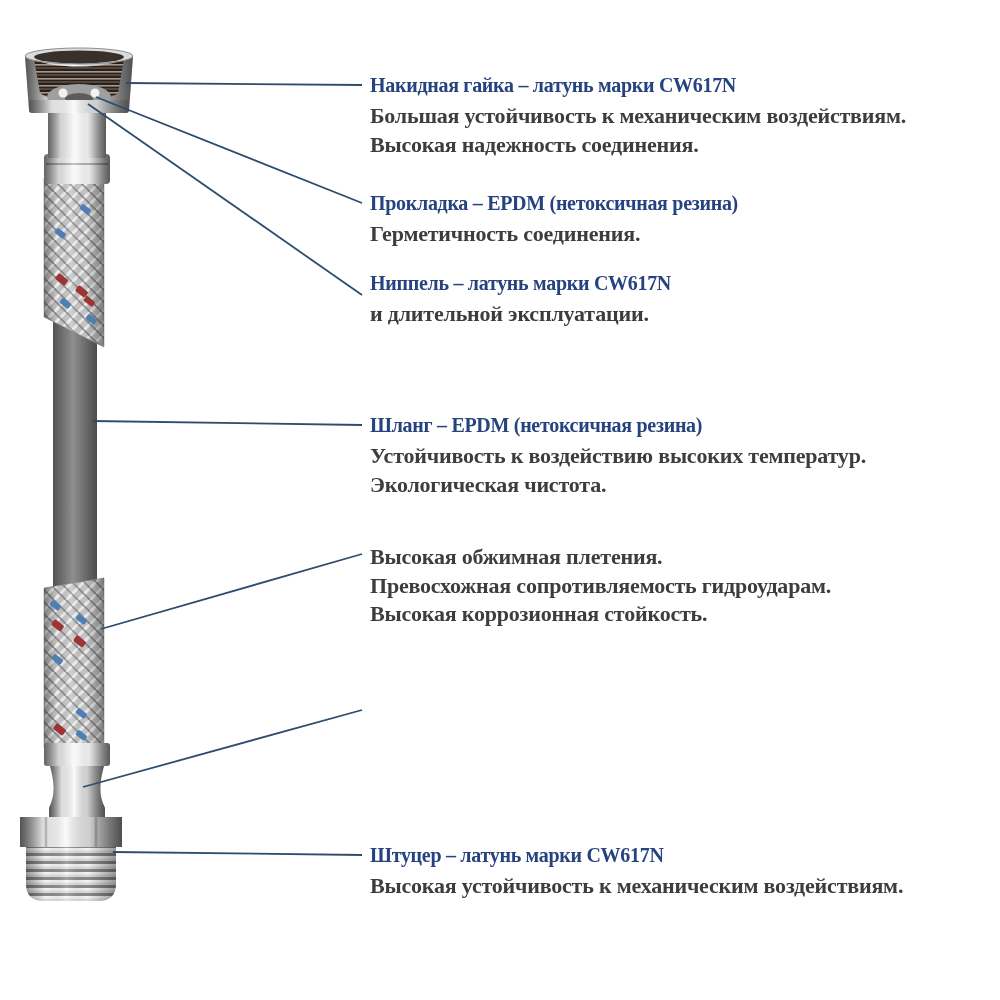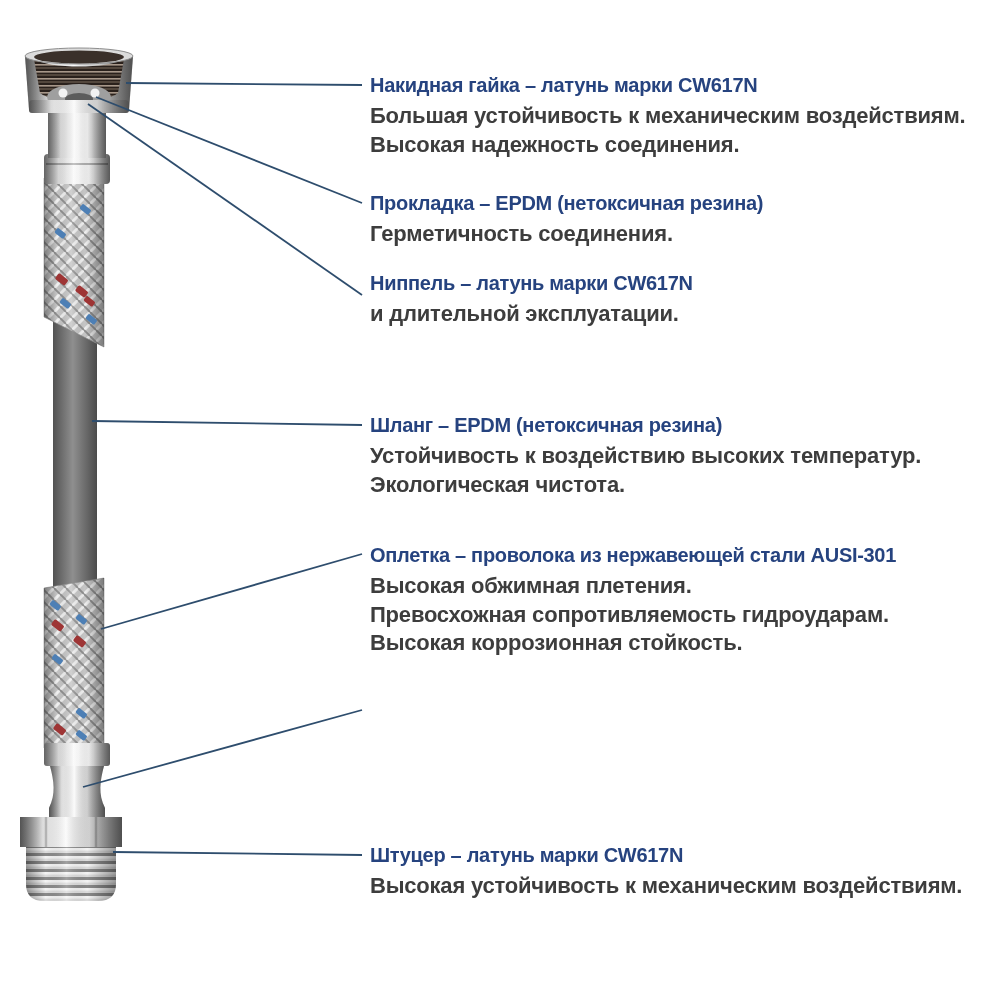--- a/index.html
+++ b/index.html
@@ -1,20 +1,20 @@
 <!DOCTYPE html>
 <html><head>
 <meta charset="utf-8">
 <style>
   html,body{margin:0;padding:0;}
   body{
     width:1000px;height:1000px;position:relative;background:#ffffff;overflow:hidden;
     font-family:"Liberation Sans",sans-serif;
   }
-  #stage{position:absolute;inset:0;width:1000px;height:879px;}
+  #stage{position:absolute;inset:0;width:1000px;height:879px;font-family:Liberation Serif, serif;}
   svg{position:absolute;left:0;top:0;}
   .ann{position:absolute;left:370px;width:615px;}
   .ann-title{
     font-weight:700;font-size:20px;line-height:24px;letter-spacing:-0.3px;
     color:#26437f;margin:0 0 5px 0;
   }
   .ann-line{
     font-weight:700;font-size:22px;line-height:28.5px;letter-spacing:-0.2px;
     color:#3d3d3d;
   }
@@ -170,21 +170,20 @@
     <div class="ann-line">и длительной эксплуатации.</div>
   </div>
 
   <div class="ann" style="top:413px">
     <div class="ann-title">Шланг – EPDM (нетоксичная резина)</div>
     <div class="ann-line">Устойчивость к воздействию высоких температур.</div>
     <div class="ann-line">Экологическая чистота.</div>
   </div>
 
   <div class="ann" style="top:543px">
-    <div class="ann-title">Оплетка – проволока из нержавеющей стали AUSI-301</div>
     <div class="ann-line">Высокая обжимная плетения.</div>
     <div class="ann-line">Превосхожная сопротивляемость гидроударам.</div>
     <div class="ann-line">Высокая коррозионная стойкость.</div>
   </div>
 
 
   <div class="ann" style="top:843px">
     <div class="ann-title">Штуцер – латунь марки CW617N</div>
     <div class="ann-line">Высокая устойчивость к механическим воздействиям.</div>
   </div>

